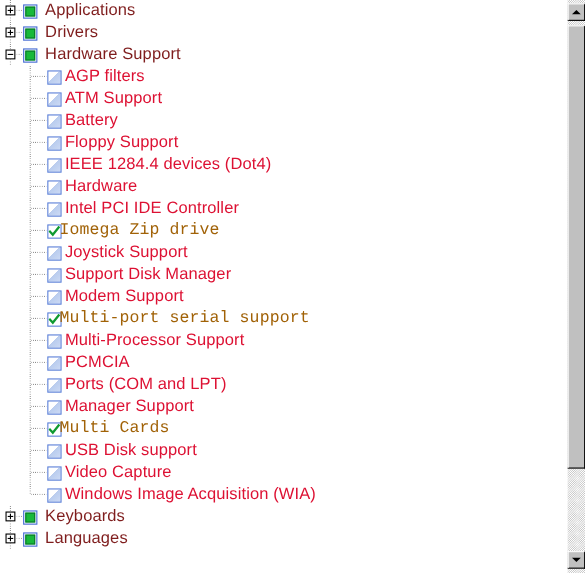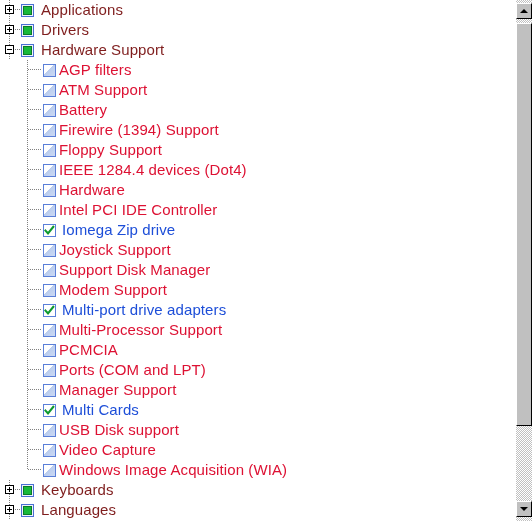--- a/index.html
+++ b/index.html
@@ -124,21 +124,21 @@
   
   .label {
     position: absolute;
     top: 0;
     font-size: 15px;
     line-height: 20px;
     letter-spacing: 0.1px;
   }
   .label.parent { left: 41px; color: #7f1d1d; }
   .label.child-off { left: 59px; color: #dd1133; }
-  .label.child-on  { left: 62px; color: #1d4ed8; }
+  .label.child-on  { left: 54px; color: #a16207; font-family: Liberation Mono, monospace; }
 
   
   #scrollbar {
     position: absolute;
     right: 0;
     top: 0;
     width: 30px;
     height: 521px;
     background: #ffffff;
   }
@@ -238,26 +238,20 @@
     <div class="row">
       <div class="guide-vert" style="left: 27px;"></div>
       <div class="guide-horiz" style="left: 28px; width: 14px;"></div>
       <div class="node-icon icon-unchecked"></div>
       <div class="label child-off">Battery</div>
     </div>
     <div class="row">
       <div class="guide-vert" style="left: 27px;"></div>
       <div class="guide-horiz" style="left: 28px; width: 14px;"></div>
       <div class="node-icon icon-unchecked"></div>
-      <div class="label child-off">Firewire (1394) Support</div>
-    </div>
-    <div class="row">
-      <div class="guide-vert" style="left: 27px;"></div>
-      <div class="guide-horiz" style="left: 28px; width: 14px;"></div>
-      <div class="node-icon icon-unchecked"></div>
       <div class="label child-off">Floppy Support</div>
     </div>
     <div class="row">
       <div class="guide-vert" style="left: 27px;"></div>
       <div class="guide-horiz" style="left: 28px; width: 14px;"></div>
       <div class="node-icon icon-unchecked"></div>
       <div class="label child-off">IEEE 1284.4 devices (Dot4)</div>
     </div>
     <div class="row">
       <div class="guide-vert" style="left: 27px;"></div>
@@ -300,21 +294,21 @@
       <div class="label child-off">Modem Support</div>
     </div>
     <div class="row">
       <div class="guide-vert" style="left: 27px;"></div>
       <div class="guide-horiz" style="left: 28px; width: 14px;"></div>
       <div class="node-icon icon-checked">
         <svg class="check" viewBox="0 0 11 11" xmlns="http://www.w3.org/2000/svg">
           <path d="M1.5 5.6 L4 8.3 L9.3 1.8" stroke="#0f9a30" stroke-width="2.1" fill="none" stroke-linecap="square"></path>
         </svg>
       </div>
-      <div class="label child-on">Multi-port drive adapters</div>
+      <div class="label child-on">Multi-port serial support</div>
     </div>
     <div class="row">
       <div class="guide-vert" style="left: 27px;"></div>
       <div class="guide-horiz" style="left: 28px; width: 14px;"></div>
       <div class="node-icon icon-unchecked"></div>
       <div class="label child-off">Multi-Processor Support</div>
     </div>
     <div class="row">
       <div class="guide-vert" style="left: 27px;"></div>
       <div class="guide-horiz" style="left: 28px; width: 14px;"></div>

